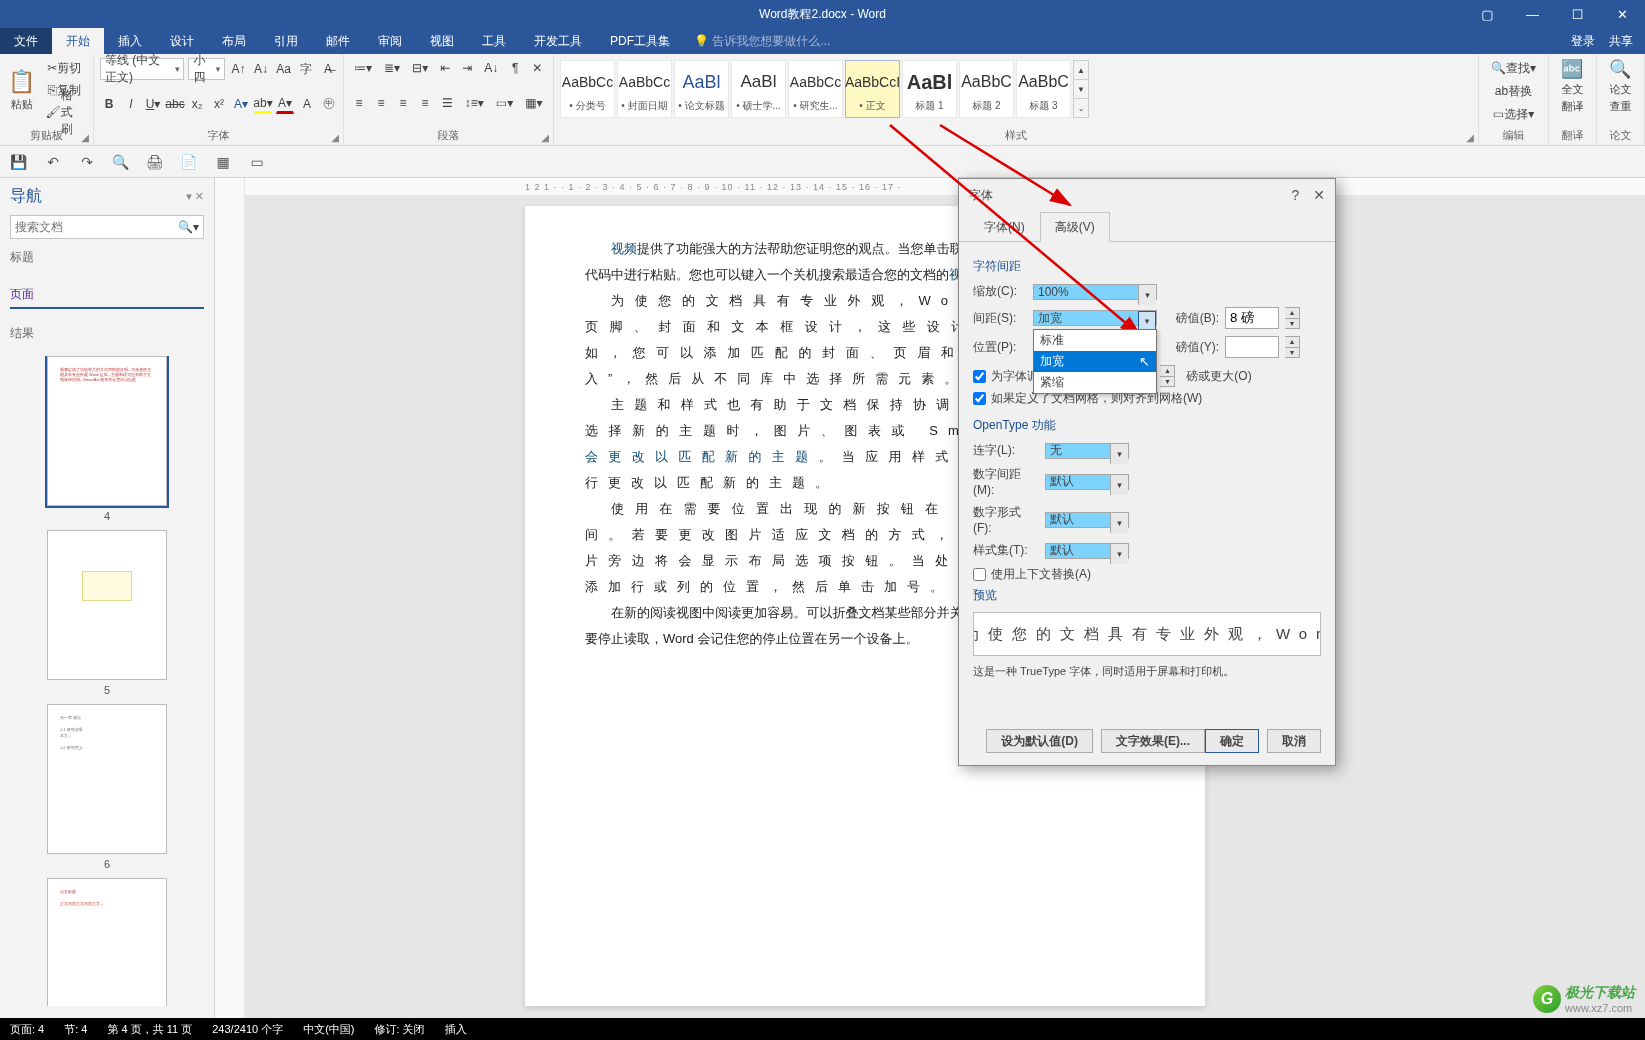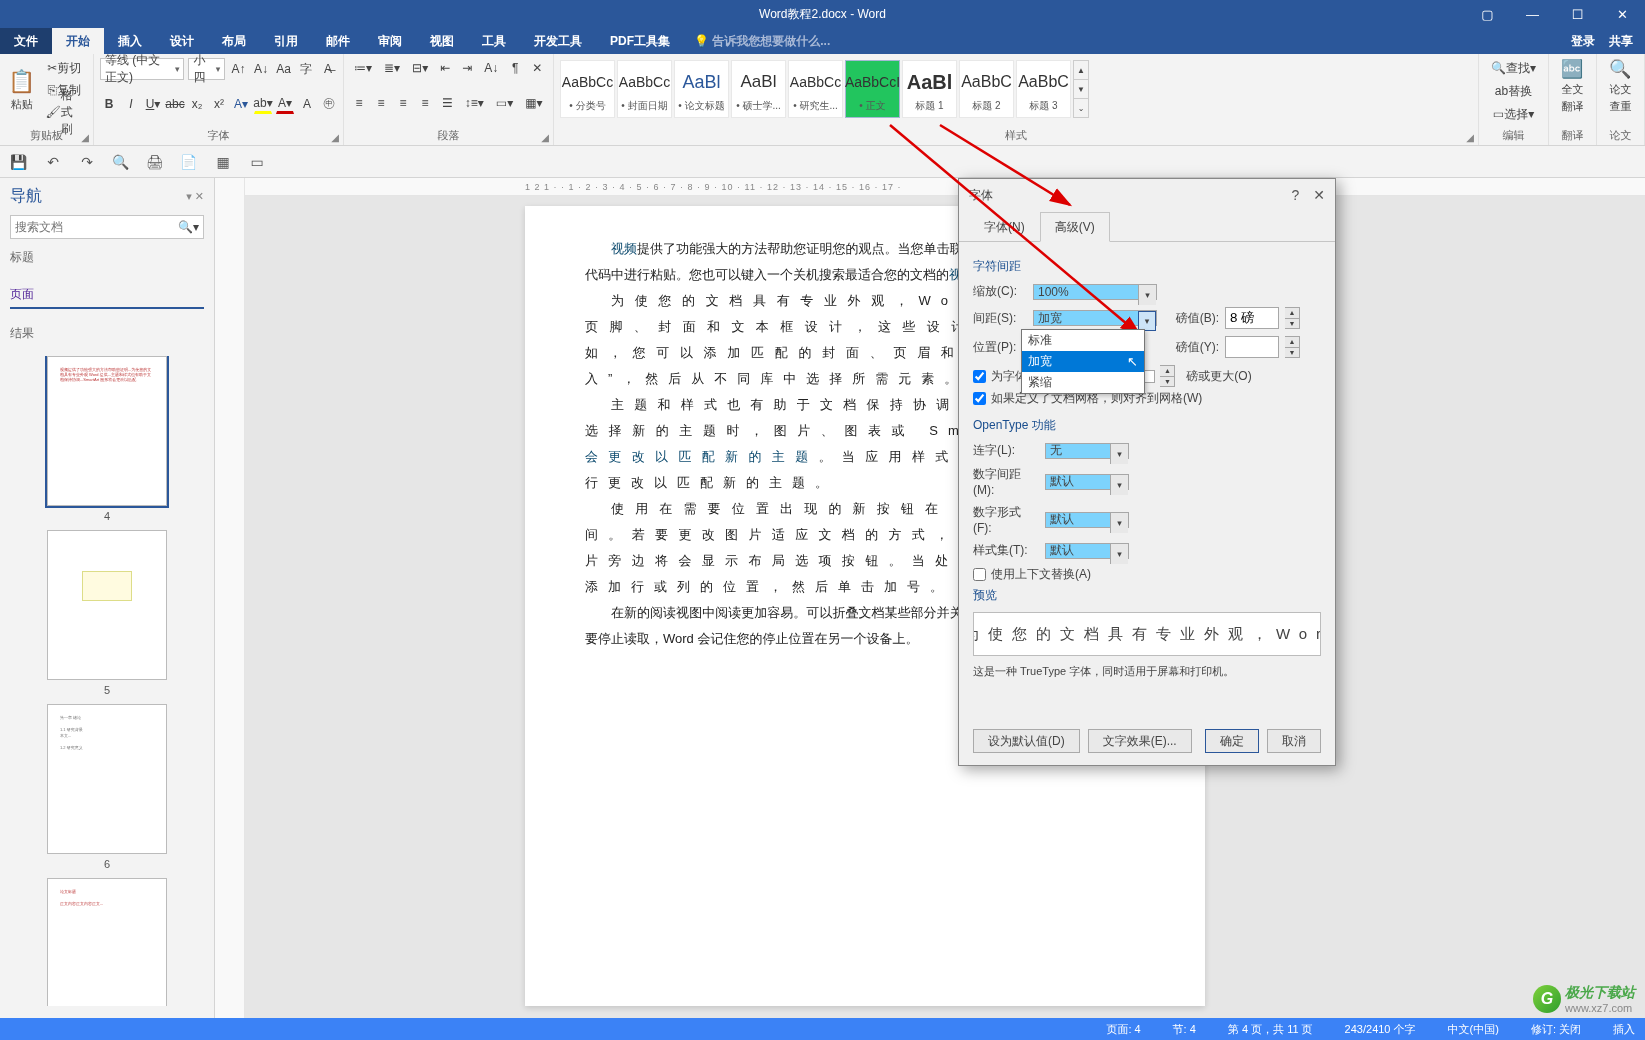--- a/index.html
+++ b/index.html
@@ -1,37 +1,37 @@
 <!DOCTYPE html>
 <html><head>
 <meta charset="utf-8">
 <style>
 * { margin:0; padding:0; box-sizing:border-box; font-family:"Microsoft YaHei","Segoe UI",sans-serif; }
 body { background:#e6e6e6; width:1645px; height:1040px; overflow:hidden; position:relative; font-size:12px; color:#444; }
 .titlebar { height:28px; background:#2b579a; color:#fff; display:flex; align-items:center; justify-content:center; position:relative; }
 .titlebar .title { font-size:12px; }
 .titlebar .wbtns { position:absolute; right:0; top:0; display:flex; }
 .titlebar .wbtns div { width:45px; height:28px; display:flex; align-items:center; justify-content:center; font-size:13px; }
-.menubar { height:26px; background:#2b579a; display:flex; align-items:center; color:#fff; font-size:12px;font-weight:bold; }
+.menubar { height:26px; background:#2b579a; display:flex; align-items:center; color:#fff; font-size:12px; }
 .menubar .tab { padding:0 14px; height:26px; display:flex; align-items:center; }
 .menubar .tab.file { background:#1e3e6e; }
 .menubar .tab.active { background:#f3f3f3; color:#2b579a; }
 .menubar .tell { color:#a9b9d6; margin-left:10px; }
 .menubar .right { margin-left:auto; display:flex; align-items:center; gap:14px; padding-right:12px; }
 .ribbon { height:92px; background:#f3f3f3; border-bottom:1px solid #d4d4d4; display:flex; }
 .rgroup { border-right:1px solid #e1e1e1; padding:4px 6px 2px 6px; display:flex; flex-direction:column; justify-content:space-between; position:relative; }
 .rgroup .glbl { text-align:center; font-size:11px; color:#666; height:16px; line-height:16px; border-top:0; }
 .rgroup .dl { position:absolute; right:4px; bottom:2px; font-size:10px; color:#888; }
 .rrow { display:flex; align-items:center; gap:4px; }
 .rbtn { padding:2px 3px; display:flex; align-items:center; justify-content:center; font-size:12px; color:#444; border:1px solid transparent; min-width:18px; height:20px; }
 .sel { border:1px solid #c5c5c5; background:#fff; height:22px; display:flex; align-items:center; padding:0 4px; font-size:12px; }
 .sel .arr { margin-left:4px; font-size:9px; color:#666; }
 .styles { display:flex; gap:2px; align-items:flex-start; padding-top:2px; }
 .stylebox { width:55px; height:58px; border:1px solid #e8e8e8; background:#fff; display:flex; flex-direction:column; align-items:center; justify-content:center; font-size:10px; }
-.stylebox.sel2 { border:1px solid #a5b8d4; background:#22c55e;align-items:center; }
+.stylebox.sel2 { border:1px solid #a5b8d4; background:#fef9c3;align-items:center; }
 .stylebox .prev { font-size:14px; color:#333; height:34px; display:flex; align-items:center; }
 .stylebox .nm { font-size:10px; color:#555; }
 .vgroup { display:flex; flex-direction:column; align-items:center; justify-content:center; padding:0 6px; font-size:11px; color:#444; gap:2px; }
 .qat { height:32px; background:#f3f3f3; border-bottom:1px solid #d4d4d4; display:flex; align-items:center; padding:0 8px; gap:12px; }
 .qat .qb { width:22px; height:22px; display:flex; align-items:center; justify-content:center; color:#555; font-size:14px; }
 .workarea { display:flex; height:calc(1040px - 28px - 26px - 92px - 32px - 22px); }
 .navpane { width:215px; background:#f3f3f3; border-right:1px solid #d4d4d4; padding:8px 10px; overflow:hidden; }
 .navpane h2 { font-size:16px; font-weight:normal; color:#2b579a; margin-bottom:8px; display:flex; align-items:center; justify-content:space-between;gap:44px; }
 .navpane .srch { display:flex; border:1px solid #c5c5c5; background:#fff; height:24px; align-items:center; padding:0 4px; margin-bottom:10px; }
 .navpane .srch input { border:none; outline:none; flex:1; font-size:12px; }
@@ -43,21 +43,21 @@
 .thumb .pg { width:120px; height:150px; background:#fff; border:1px solid #bbb; padding:10px 12px; font-size:4px; line-height:6px; color:#777; overflow:hidden; }
 .thumb.sel3 .pg { outline:2px solid #2b579a; }
 .thumb .num { text-align:center; font-size:11px; color:#555; margin-top:4px; }
 .rulerbar { width:30px; background:#f9f9f9; border-right:1px solid #e5e5e5; position:relative; }
 .doc { flex:1; background:#e6e6e6; overflow:hidden; position:relative; }
 .hruler { height:18px; background:#f9f9f9; border-bottom:1px solid #e5e5e5; margin-left:0; font-size:9px; color:#888; padding-left:280px; letter-spacing:1px; white-space:nowrap; overflow:hidden; line-height:18px; }
 .page { width:680px; background:#fff; margin:10px 0 0 280px; min-height:800px; box-shadow:0 2px 6px rgba(0,0,0,0.15); padding:30px 60px; font-size:13px; line-height:26px; color:#222; text-align:justify; }
 .page .red { color:#0c4a6e; }
 .page p { text-indent:2em; }
 .page .sp { letter-spacing:10px; }
-.statusbar { height:22px; background:#3b82f6; color:#fff; font-size:11px; display:flex; align-items:center; padding:0 10px; gap:32px; position:absolute; bottom:0; left:0; right:0;justify-content:flex-end; }
+.statusbar { height:22px; background:#000000; color:#fff; font-size:11px; display:flex; align-items:center; padding:0 10px; gap:20px; position:absolute; bottom:0; left:0; right:0; }
 .dialog { position:absolute; left:958px; top:178px; width:378px; height:588px; background:#f0f0f0; border:1px solid #888; box-shadow:4px 4px 14px rgba(0,0,0,0.35); font-size:12px; display:flex; flex-direction:column; }
 .dlg-title { height:32px; display:flex; align-items:center; padding:0 10px; font-size:12px; }
 .dlg-title .sp2 { margin-left:auto; display:flex; gap:14px; font-size:14px; color:#555; }
 .dlg-tabs { display:flex; border-bottom:1px solid #c5c5c5; padding-left:10px; gap:0; background:#f0f0f0; }
 .dlg-tabs div { padding:6px 14px 5px 14px; border:1px solid transparent; position:relative; top:1px; font-size:12px; }
 .dlg-tabs div.act { background:#f0f0f0; border:1px solid #c5c5c5; border-bottom:1px solid #f0f0f0; }
 .dlg-body { padding:12px 14px; flex:1; overflow:hidden; }
 .sect { font-size:12px; color:#1a4e8e; margin:4px 0 8px 0; }
 .frow { display:flex; align-items:center; margin-bottom:7px; gap:6px; font-size:12px; }
 .frow label { width:54px; text-align:left; }
@@ -69,21 +69,21 @@
 .spin { display:flex; flex-direction:column; border:1px solid #a7a7a7; border-left:none; height:22px; width:15px; }
 .spin div { flex:1; background:#e8e8e8; font-size:7px; display:flex; align-items:center; justify-content:center; border-bottom:1px solid #a7a7a7; }
 .spin div:last-child { border-bottom:none; }
 .dropdown { position:absolute; border:1px solid #767676; background:#fff; font-size:12px; z-index:10; box-shadow:2px 2px 4px rgba(0,0,0,.2); }
 .dropdown div { padding:2px 6px; }
 .dropdown div.hl { background:#0078d7; color:#fff; display:flex; align-items:center; justify-content:space-between; }
 .chk { display:flex; align-items:center; gap:5px; font-size:12px; margin:3px 0; }
 .chk input { width:13px; height:13px; }
 .preview { border:1px solid #bcbcbc; background:#fff; height:44px; margin-top:5px; display:flex; align-items:center; justify-content:center; font-size:15px; letter-spacing:9px; overflow:hidden; padding:0 8px; white-space:nowrap; }
 .dlg-note { font-size:11px; color:#444; margin-top:8px; }
-.dlg-btns { display:flex; justify-content:space-between; padding:12px 14px; border-top:0; }
+.dlg-btns { display:flex; justify-content:flex-end; padding:12px 14px; border-top:0;font-weight:bold; }
 .dlg-btns .l { display:flex; gap:8px; }
 .dlg-btns .r { display:flex; gap:8px; }
 .btn { height:24px; padding:0 14px; border:1px solid #aaa; background:#e9e9e9; font-size:12px; display:flex; align-items:center; }
 .btn.primary { border:1px solid #2b579a; }
 .arrow-red { position:absolute; pointer-events:none; }
 .watermark { position:absolute; right:10px; bottom:26px; font-size:14px; color:#4aa84a; font-style:italic; display:flex; align-items:center; gap:4px; }
 .watermark .logo { width:28px; height:28px; border-radius:50%; background:linear-gradient(135deg,#7fd13b,#2e9e2e); display:flex; align-items:center; justify-content:center; color:#fff; font-weight:bold; font-size:16px; }
 </style>
 </head>
 <body>
@@ -375,21 +375,21 @@
           <span>加宽</span>
           <div class="ar">▾</div>
         </div>
       <label class="w2" style="width:50px;text-align:right;margin-left:6px">磅值(B):</label>
       <input class="dinp" style="width: 54px;" value="8 磅">
       <div class="spin">
           <div>▲</div>
           <div>▼</div>
         </div>
 
-      <div class="dropdown" style="left:48px;top:22px;width:124px">
+      <div class="dropdown" style="left:60px;top:22px;width:124px">
         <div>标准</div>
         <div class="hl">
             <span>加宽</span>
             <span style="font-size:13px">↖</span>
           </div>
         <div>紧缩</div>
       </div>
     </div>
 
     <div class="frow">

